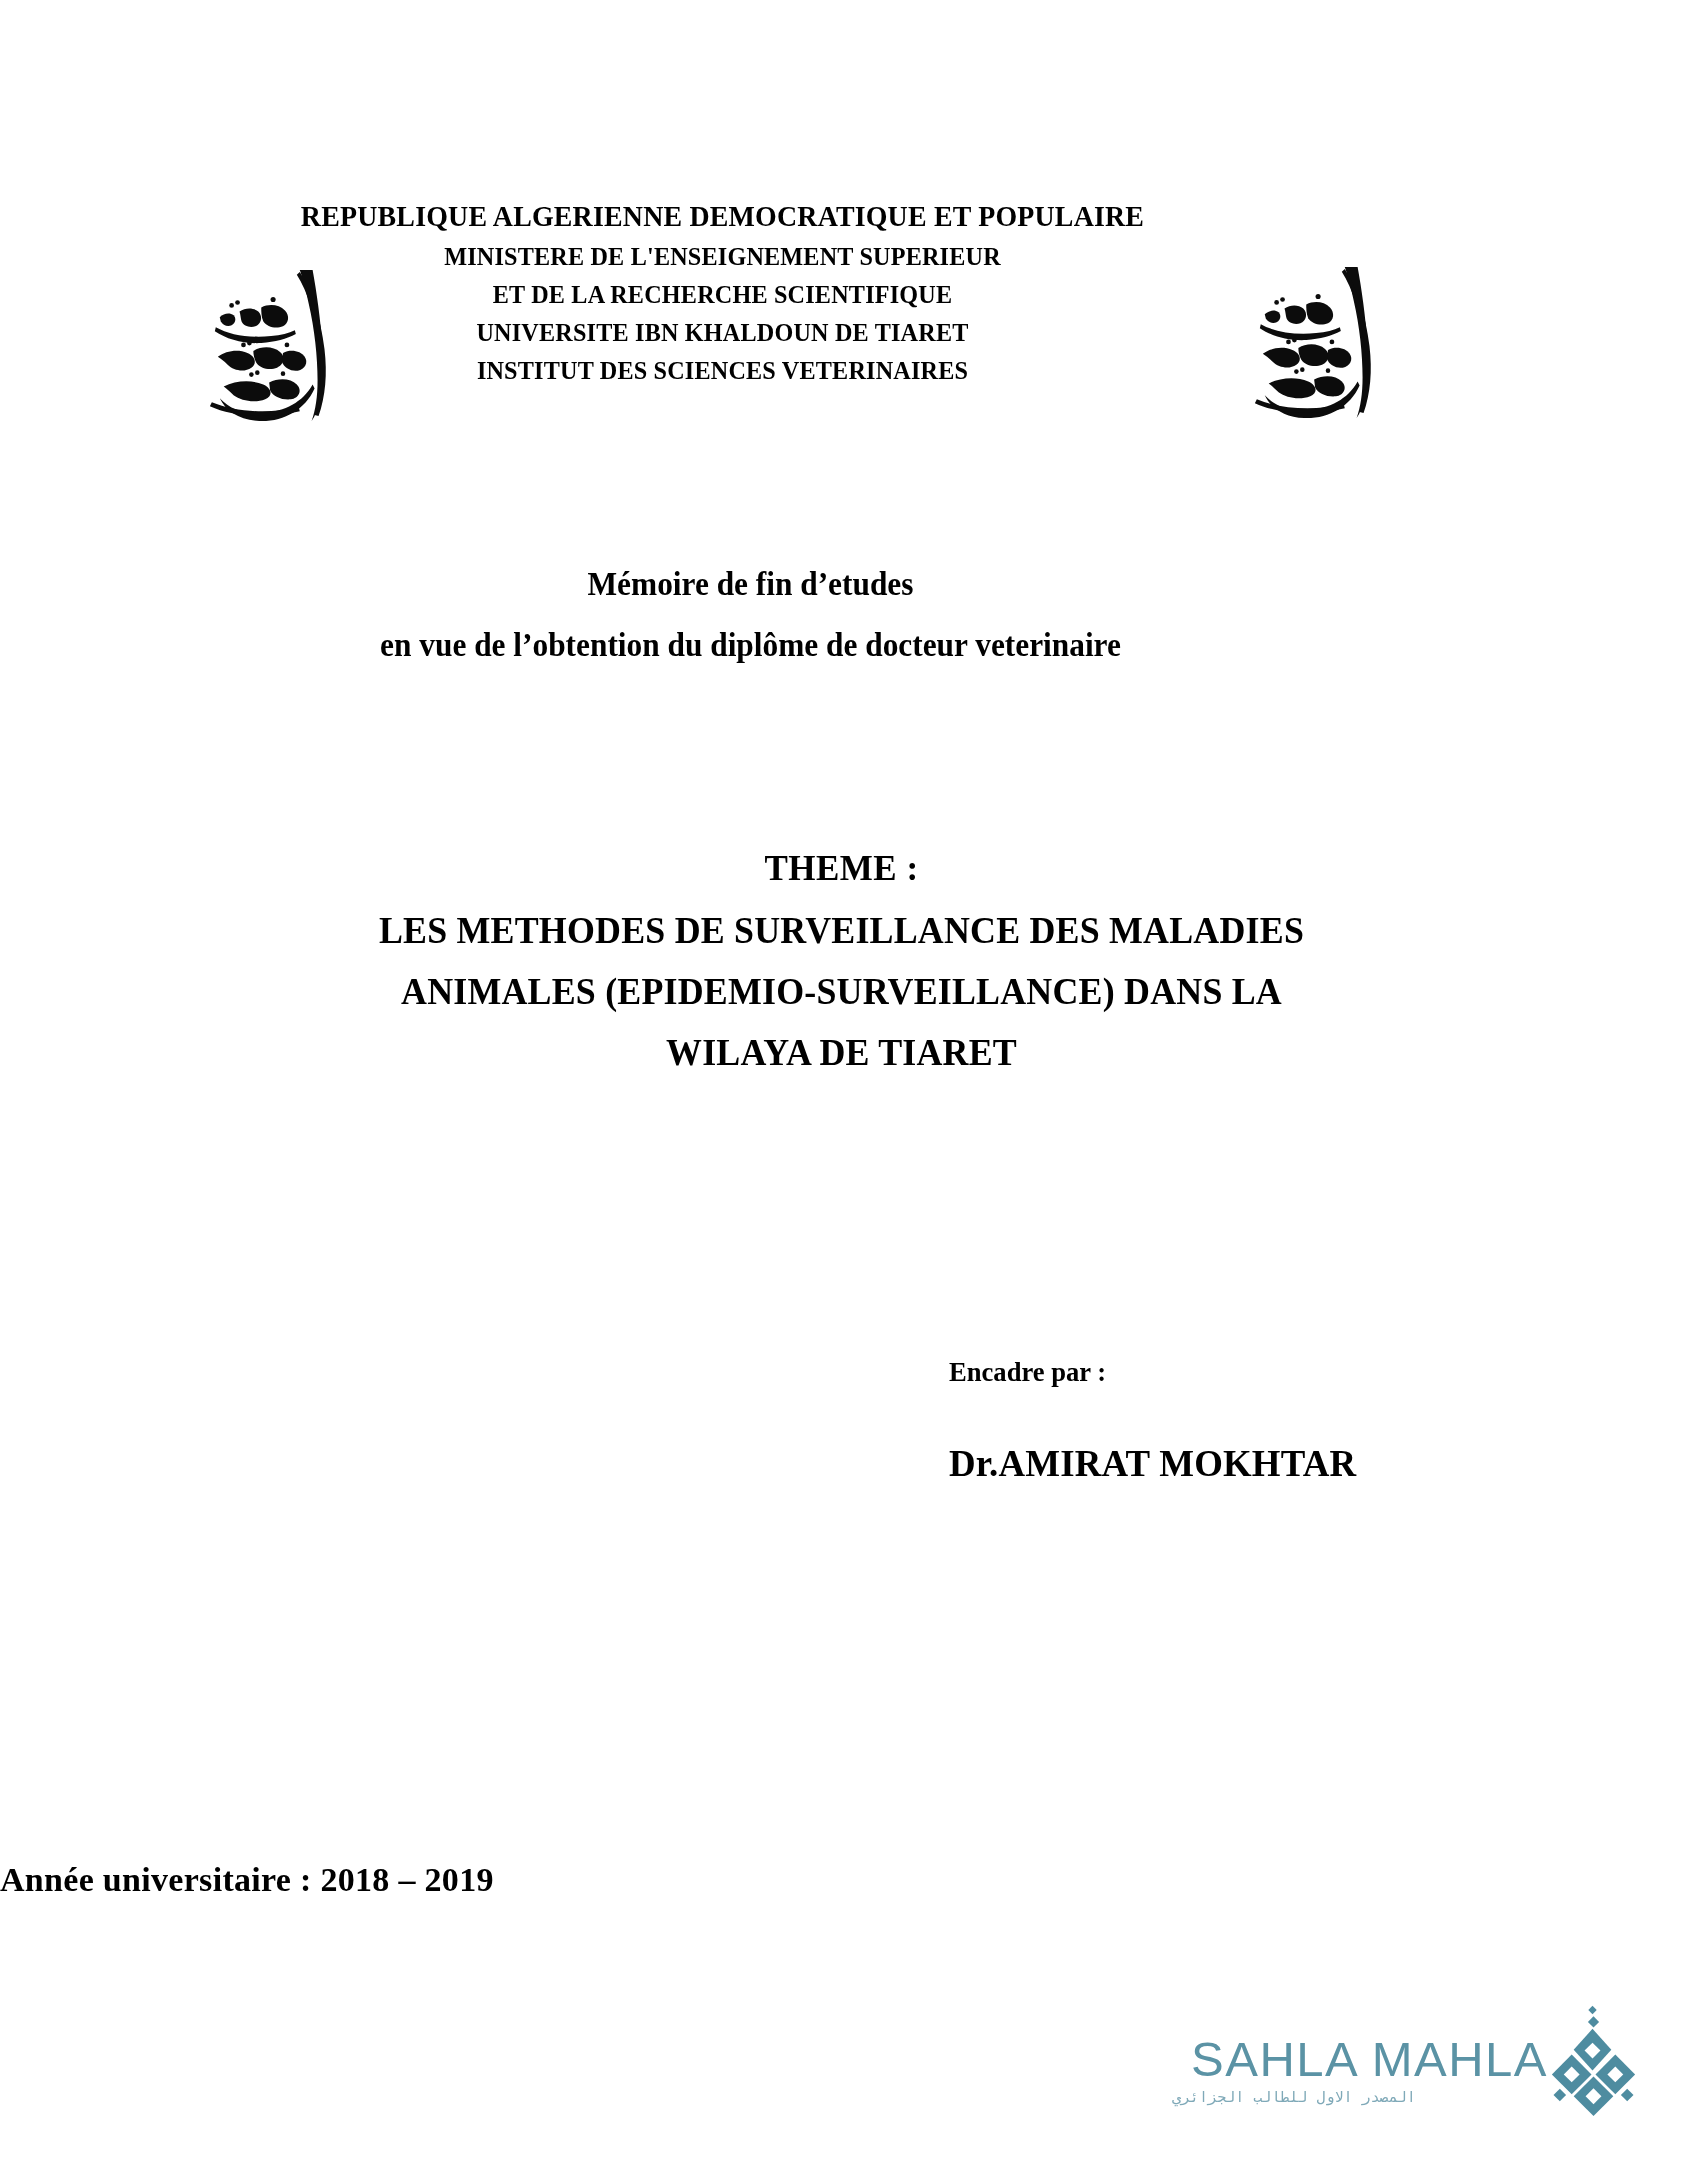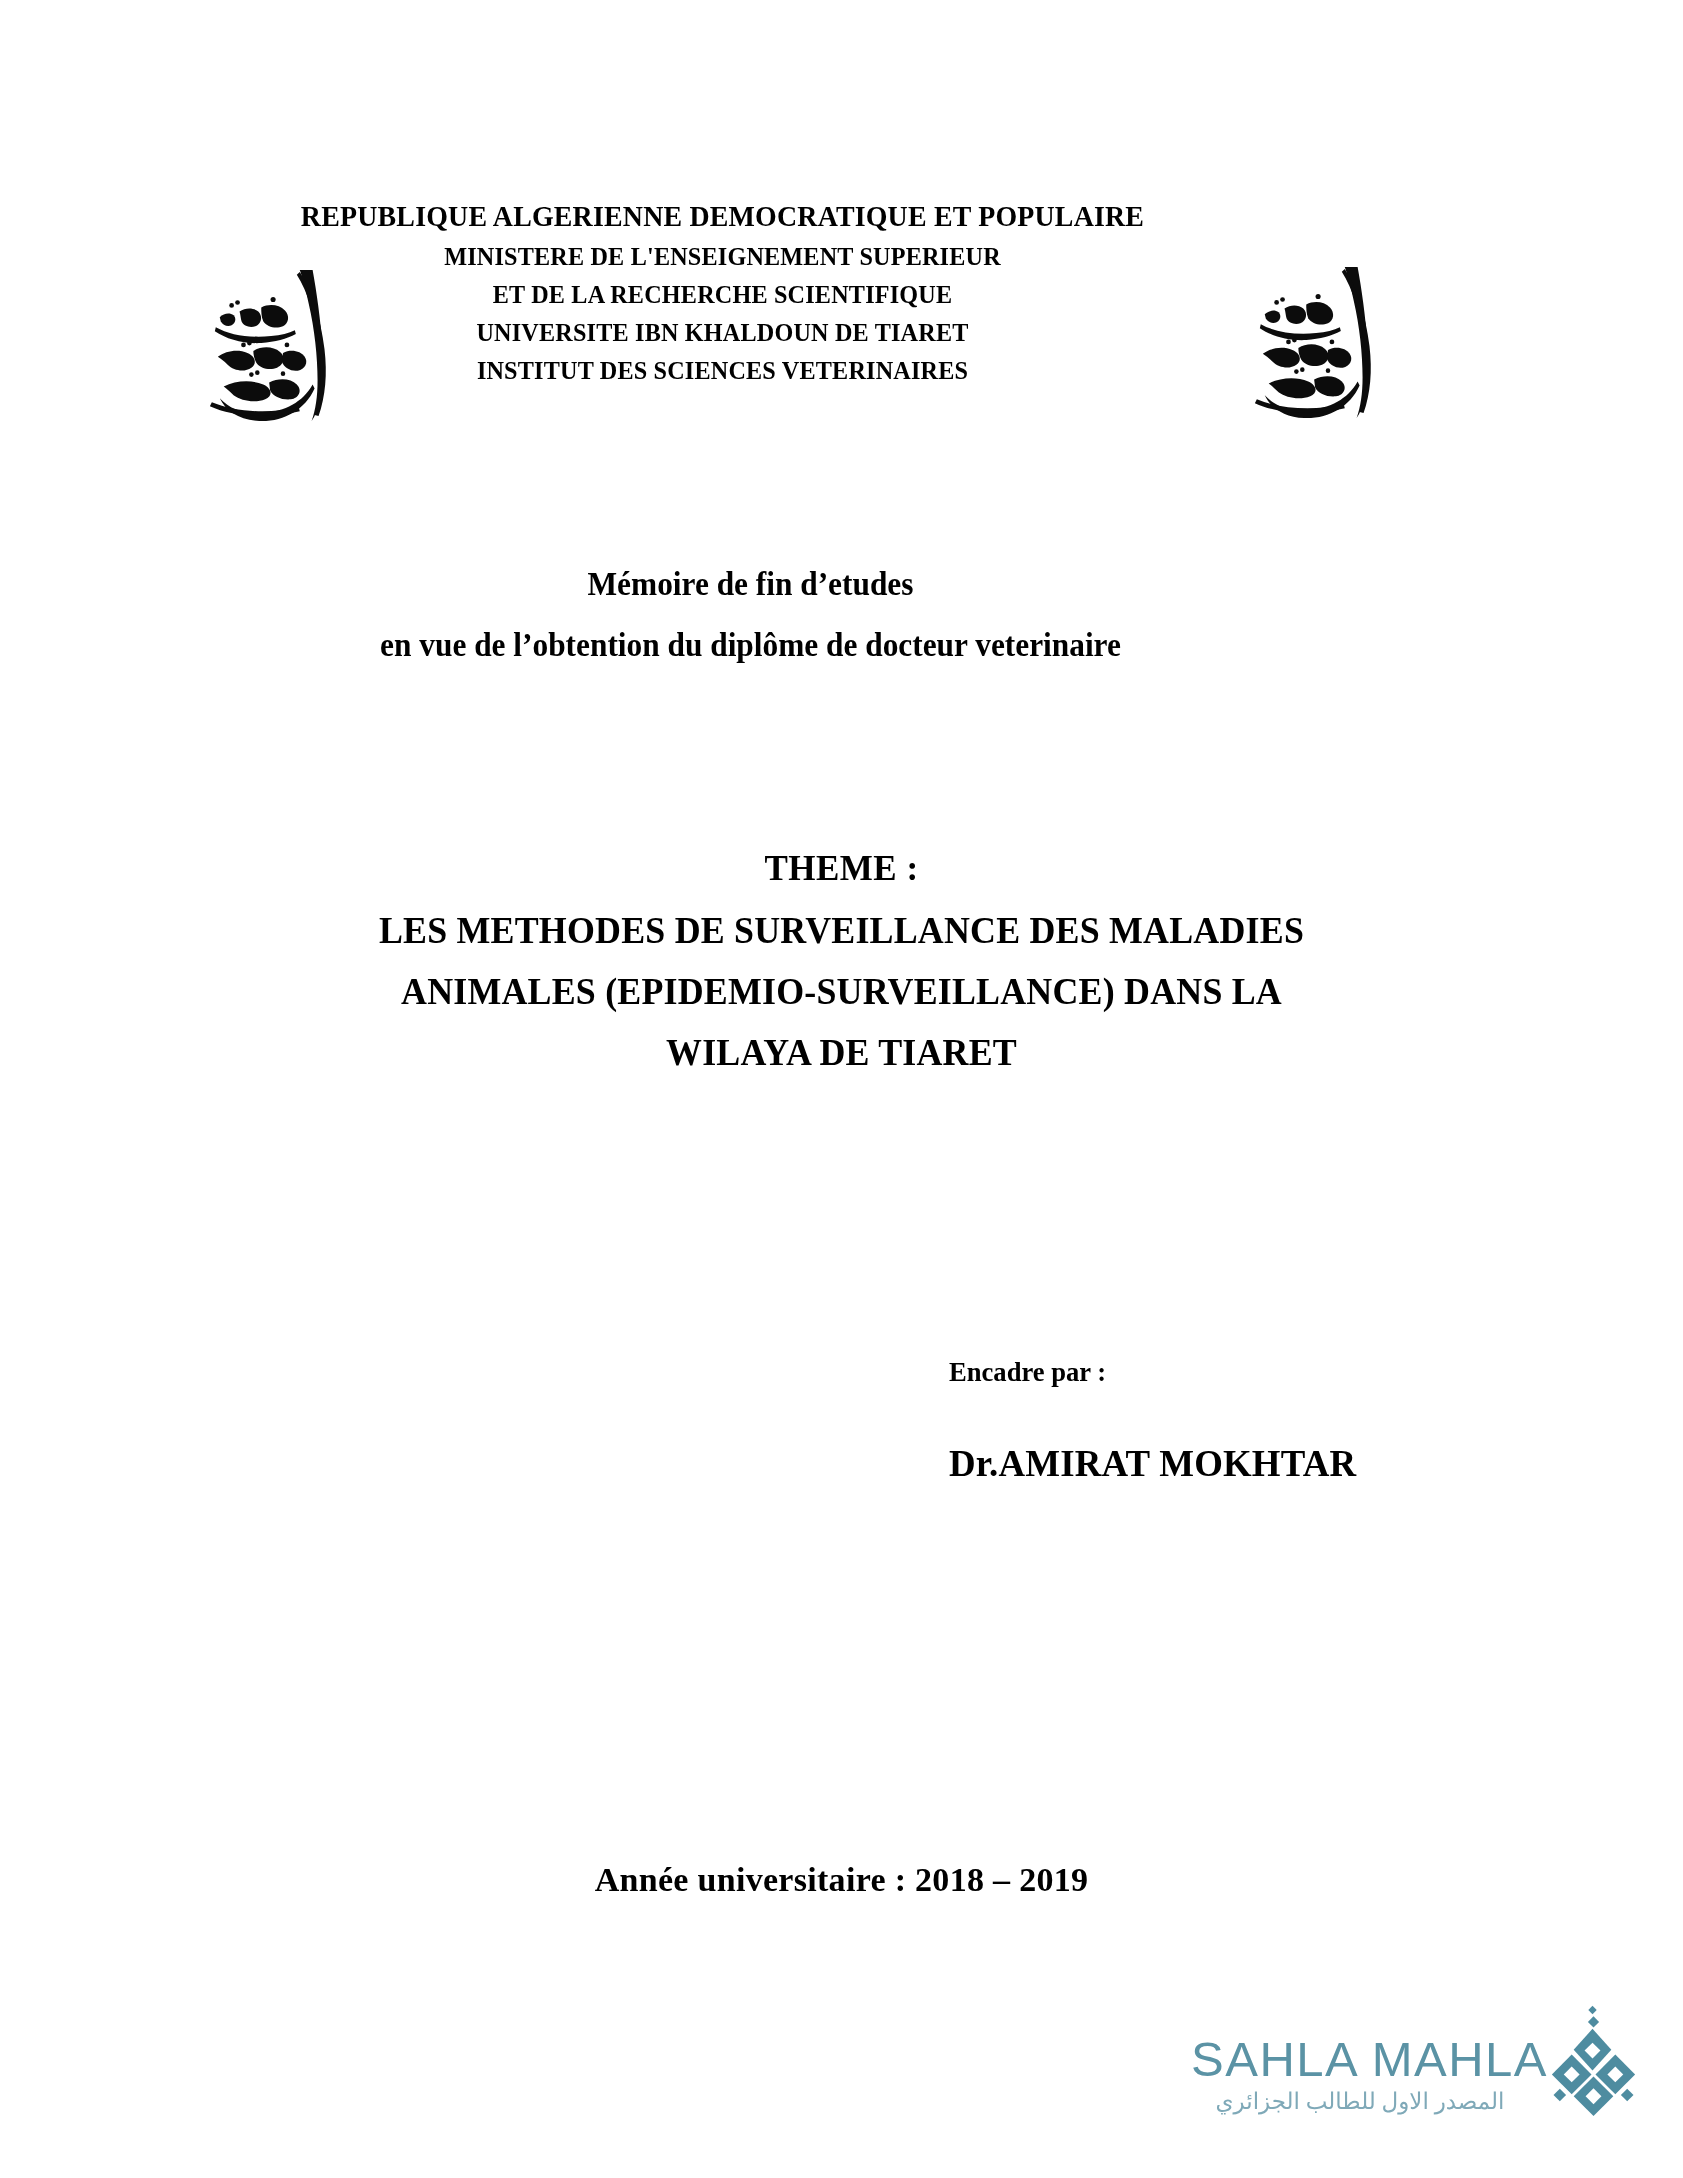--- a/index.html
+++ b/index.html
@@ -128,21 +128,21 @@
   }
   .person.first  { margin-top: 46px; }
   .person.second { margin-top: 40px; }
 
   
   .year {
     position: absolute;
     top: 1861px;
     left: 0;
     width: 1683px;
-    text-align: center;
+    text-align: left;
     font-size: 34px;
     font-weight: bold;
     letter-spacing: 0.3px;
   }
 
   
   .watermark {
     position: absolute;
     left: 1172px;
     top: 2005px;
@@ -159,24 +159,24 @@
     font-size: 49px;
     letter-spacing: 1.5px;
     color: #5b93a5;
     white-space: nowrap;
   }
   .wm-arabic {
     position: absolute;
     left: 0;
     top: 83px;
     width: 376px;
-    text-align: center;
+    text-align: left;
     direction: rtl;
-    font-family: Liberation Serif, serif;
-    font-size: 23px;
+    font-family: Liberation Mono, monospace;
+    font-size: 15px;
     color: #7fa9b8;
     white-space: nowrap;
   }
   .wm-mark {
     position: absolute;
     left: 366px;
     top: 0;
     width: 111px;
     height: 119px;
   }

